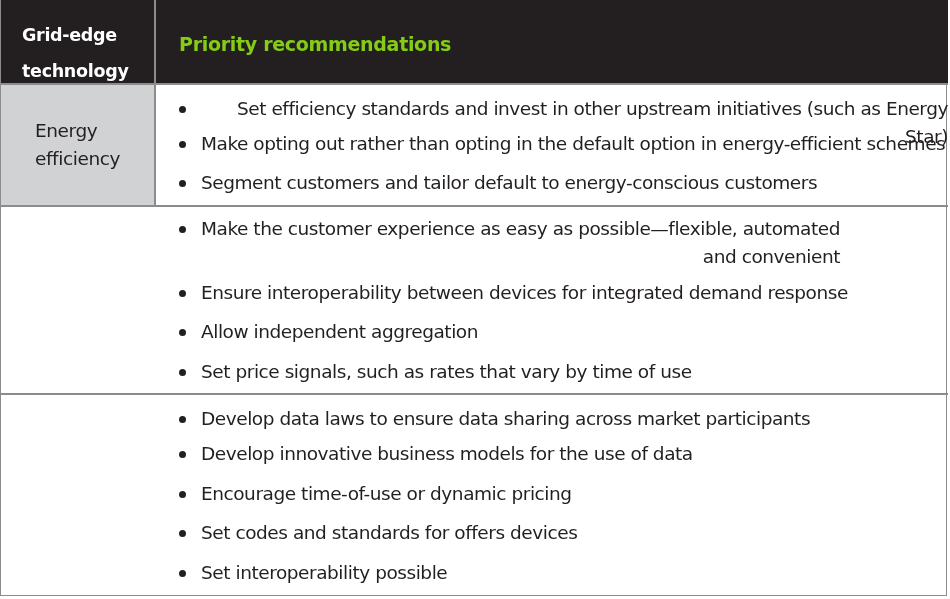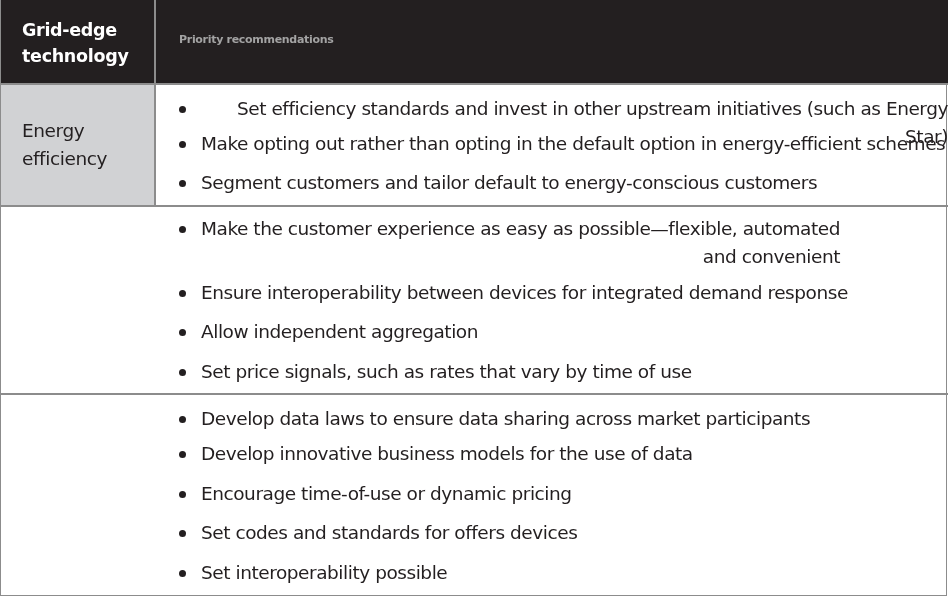--- a/index.html
+++ b/index.html
@@ -4,27 +4,27 @@
 <style>
   html, body { margin: 0; padding: 0; background: #ffffff; }
   body { width: 950px; height: 599px; position: relative; overflow: hidden;
          font-family: "DejaVu Sans", sans-serif; color: #231f20; }
   .tbl { position: absolute; left: 0; top: 0; width: 947px; height: 596px;
          border: 1.5px solid #8c8c8c; border-top: none; box-sizing: border-box; }
   .hdr { position: absolute; left: 0; top: 0; width: 947px; height: 83px; background: #231f20; }
   .hdr .c1 { position: absolute; left: 0; top: 0; width: 155px; height: 83px;
              border-right: 2px solid #8c8c8c; box-sizing: border-box; }
   .hdr .t1 { position: absolute; left: 21px; top: 17px; color: #fff; font-weight: bold;
-             font-size: 17.5px; line-height: 26px; letter-spacing: -0.3px; }
-  .hdr .t2 { position: absolute; left: 178px; top: 33px; color: #a3a3a3; font-weight: bold;
-             font-size: 11px; letter-spacing: -0.3px; }
+             font-size: 17.5px; line-height: 36px; letter-spacing: -0.3px; }
+  .hdr .t2 { position: absolute; left: 178px; top: 33px; color: #84cc16; font-weight: bold;
+             font-size: 19px; letter-spacing: -0.3px; }
   .row { position: absolute; left: 0; width: 947px; border-top: 2px solid #8c8c8c; box-sizing: border-box; }
   .row .lab { position: absolute; left: 0; top: 0; bottom: 0; width: 155px; background: #d1d2d4;
               border-right: 2px solid #8c8c8c; box-sizing: border-box; display: flex; align-items: center; }
-  .row .lab span { padding-left: 21px; font-size: 18.5px; line-height: 28px; white-space: pre-line; letter-spacing: -0.4px; }
+  .row .lab span { padding-left: 34px; font-size: 18.5px; line-height: 28px; white-space: pre-line; letter-spacing: -0.4px; }
   .items { position: absolute; left: 155px; right: 0; top: 0; bottom: 0; }
   .item { position: absolute; left: 0; right: 0; font-size: 18.5px; line-height: 28px; letter-spacing: -0.45px; }
   .item .dot { position: absolute; left: 23px; top: 11px; width: 7px; height: 7px; border-radius: 50%; background: #231f20; }
   .item .tx { position: absolute; left: 45px; white-space: pre-line; text-align: right; }
 </style>
 </head>
 <body>
 
 <div class="tbl">
   <div class="hdr">

